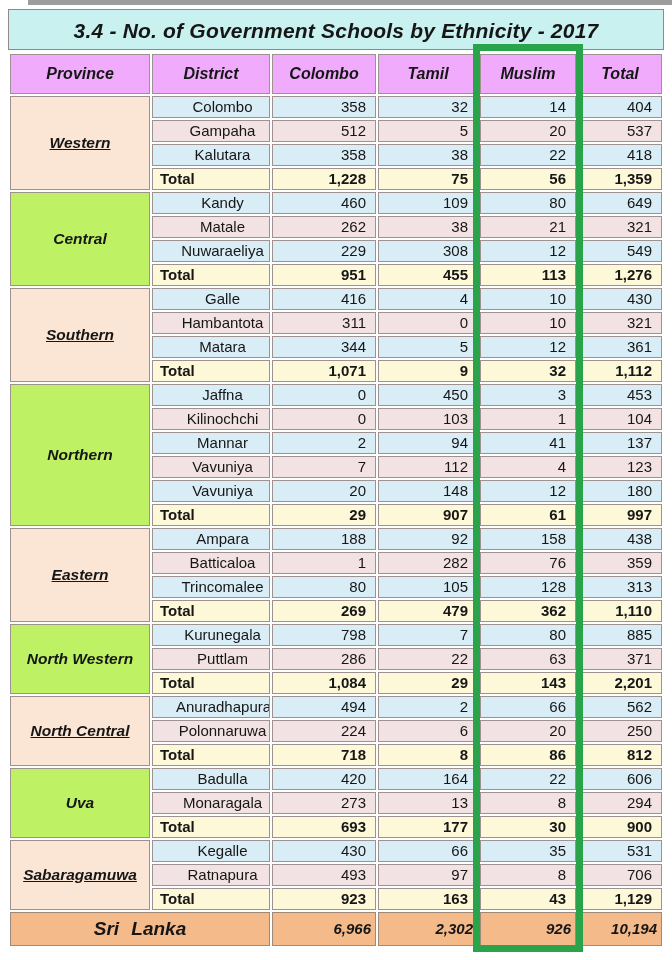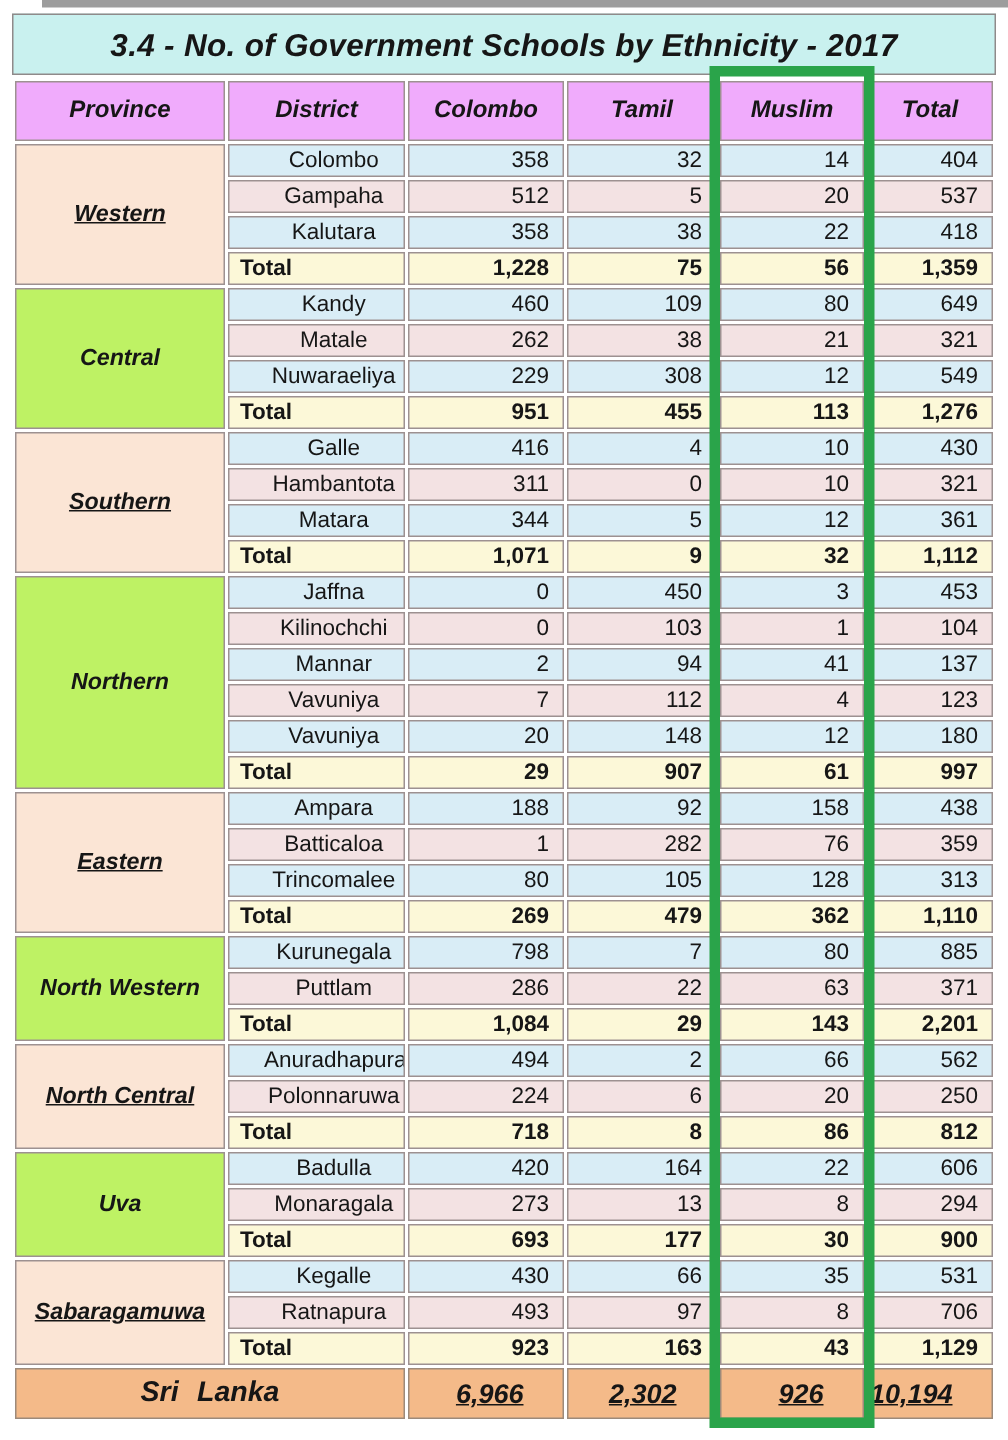--- a/index.html
+++ b/index.html
@@ -34,21 +34,21 @@
     text-align:center; font-weight:bold; font-style:italic; font-size:15.5px;
     vertical-align:middle; white-space:normal; line-height:18px;
   }
   td.tint-peach { background:#fbe5d5;text-decoration:underline; }
   td.tint-green { background:#bef264; }
   tr.footer-row td {
     background:#f4ba89; height:34px; line-height:32px;
     font-weight:bold; font-style:italic; border:1px solid #9d8a7a;
   }
   td.footer-label { text-align:center; font-size:19px; word-spacing:7px; }
-  tr.footer-row td.num { font-size:18px; padding-right:26px;text-decoration:underline; }
+  tr.footer-row td.num { font-size:15px; padding-right:4px; }
   .highlight-box {
     position:absolute; left:473px; top:44px; width:110px; height:908px;
     border:7px solid #2aa44a; box-sizing:border-box; z-index:5; pointer-events:none;
   }
 </style>
 </head>
 <body>
 
 <div class="page">
   <div class="top-edge"></div>

